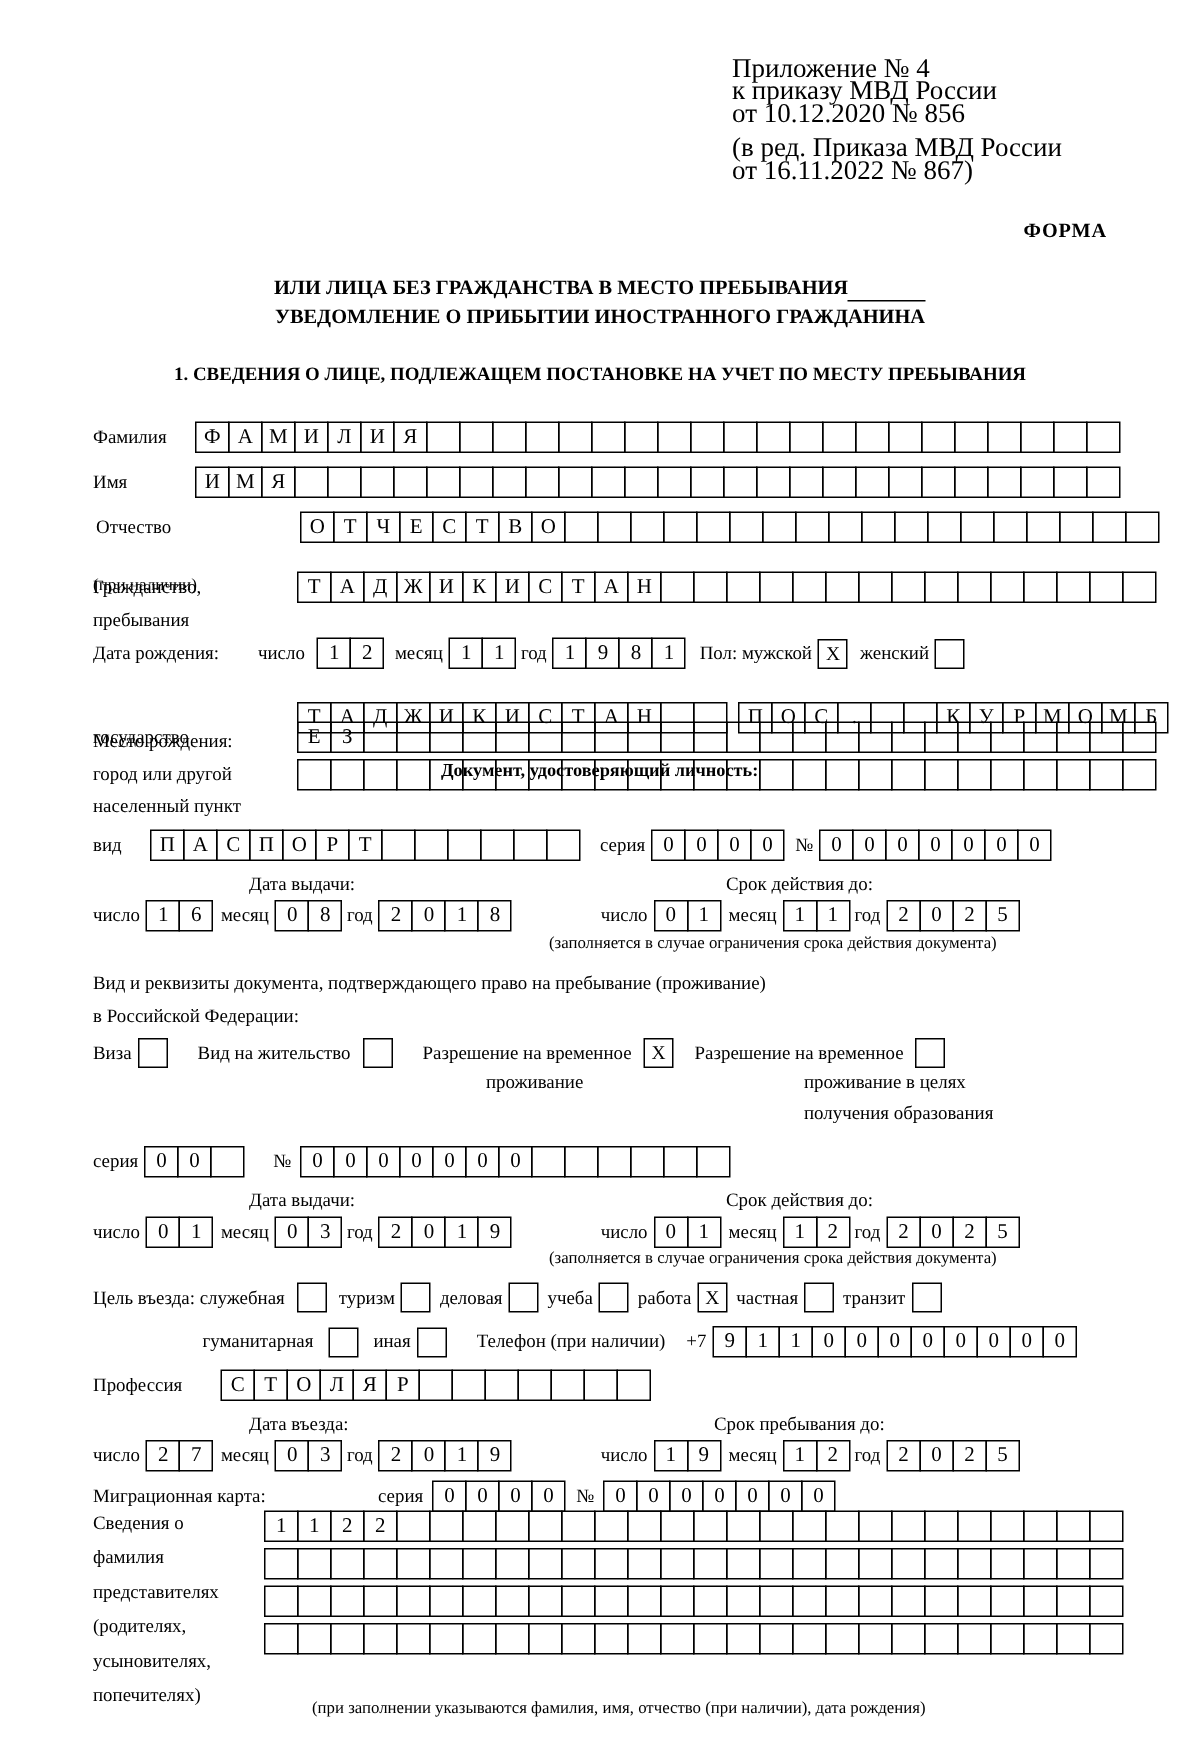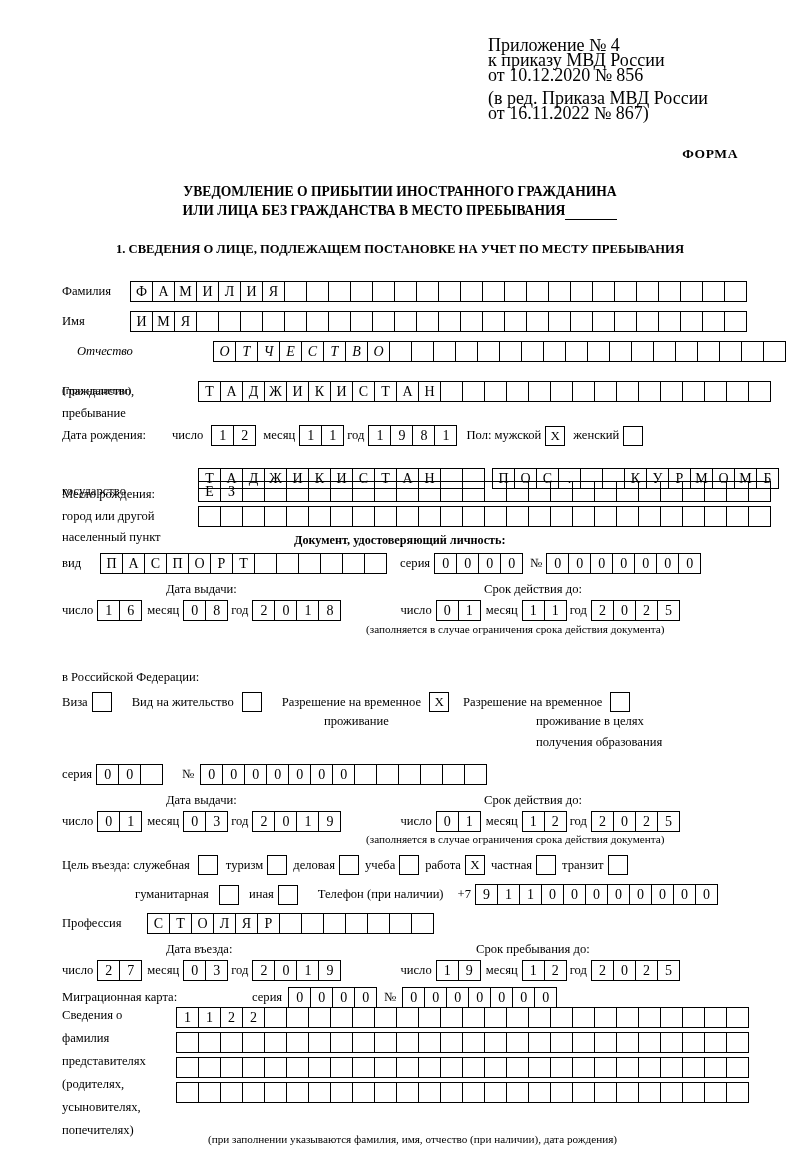--- a/index.html
+++ b/index.html
@@ -123,22 +123,22 @@
     <div class="line">к приказу МВД России</div>
     <div class="line">от 10.12.2020 № 856</div>
     <div class="gap"></div>
     <div class="line">(в ред. Приказа МВД России</div>
     <div class="line">от 16.11.2022 № 867)</div>
   </div>
 
   <div class="forma">ФОРМА</div>
 
   <div class="title">
+    <div><span>ИЛИ ЛИЦА БЕЗ ГРАЖДАНСТВА В МЕСТО ПРЕБЫВАНИЯ</span><span class="ul"></span></div>
     <div><span>УВЕДОМЛЕНИЕ О ПРИБЫТИИ ИНОСТРАННОГО ГРАЖДАНИНА</span></div>
-    <div><span>ИЛИ ЛИЦА БЕЗ ГРАЖДАНСТВА В МЕСТО ПРЕБЫВАНИЯ</span><span class="ul"></span></div>
   </div>
 
   <div class="section1">1. СВЕДЕНИЯ О ЛИЦЕ, ПОДЛЕЖАЩЕМ ПОСТАНОВКЕ НА УЧЕТ ПО МЕСТУ ПРЕБЫВАНИЯ</div>
 
   <div class="row" style="top:281px; left:62px;">
     <span class="lbl" style="width:68px;">Фамилия</span>
     <span class="cells">
         <span class="cell">Ф</span>
         <span class="cell">А</span>
         <span class="cell">М</span>
@@ -197,21 +197,21 @@
         <span class="cell"></span>
         <span class="cell"></span>
         <span class="cell"></span>
         <span class="cell"></span>
         <span class="cell"></span>
         <span class="cell"></span>
         <span class="cell"></span>
       </span>
   </div>
 
-  <div class="row" style="top:341px; left:77px;font-style:italic;">
+  <div class="row" style="top:341px; left:64px;">
     <span class="lbl" style="width:136px;">Отчество</span>
     <span class="cells">
         <span class="cell">О</span>
         <span class="cell">Т</span>
         <span class="cell">Ч</span>
         <span class="cell">Е</span>
         <span class="cell">С</span>
         <span class="cell">Т</span>
         <span class="cell">В</span>
         <span class="cell">О</span>
@@ -264,21 +264,21 @@
         <span class="cell"></span>
         <span class="cell"></span>
         <span class="cell"></span>
         <span class="cell"></span>
         <span class="cell"></span>
         <span class="cell"></span>
         <span class="cell"></span>
       </span>
   </div>
   <div class="row" style="top:406px; left:62px;">
-    <span class="lbl">пребывание</span>
+    <span class="lbl">пребывания</span>
   </div>
 
   <div class="row" style="top:425px; left:62px;">
     <span class="lbl" style="width:110px;">Дата рождения:</span>
     <span class="lbl">число</span>
     <span class="sp8"></span>
     <span class="cells">
         <span class="cell">1</span>
         <span class="cell">2</span>
       </span>
@@ -401,21 +401,21 @@
         <span class="cell"></span>
         <span class="cell"></span>
         <span class="cell"></span>
         <span class="cell"></span>
       </span>
   </div>
   <div class="row" style="top:530px; left:62px;">
     <span class="lbl">населенный пункт</span>
   </div>
 
-  <div class="row" style="top:533px; left:294px;">
+  <div class="row" style="top:506px; left:294px;">
     <span class="lbl-b">Документ, удостоверяющий личность:</span>
   </div>
 
   <div class="row" style="top:553px; left:62px;">
     <span class="lbl" style="width:38px;">вид</span>
     <span class="cells">
         <span class="cell">П</span>
         <span class="cell">А</span>
         <span class="cell">С</span>
         <span class="cell">П</span>
@@ -504,20 +504,23 @@
     <span class="cells">
         <span class="cell">2</span>
         <span class="cell">0</span>
         <span class="cell">2</span>
         <span class="cell">5</span>
       </span>
   </div>
 
   <div class="note-center" style="top:623px; left:366px;">(заполняется в случае ограничения срока действия документа)</div>
 
+  <div class="row" style="top:648px; left:62px;">
+    <span class="lbl">Вид и реквизиты документа, подтверждающего право на пребывание (проживание)</span>
+  </div>
   <div class="row" style="top:670px; left:62px;">
     <span class="lbl">в Российской Федерации:</span>
   </div>
 
   <div class="row" style="top:692px; left:62px;">
     <span class="lbl">Виза</span>
     <span class="sp4"></span>
     <span class="box"></span>
     <span class="sp20"></span>
     <span class="lbl">Вид на жительство</span>

